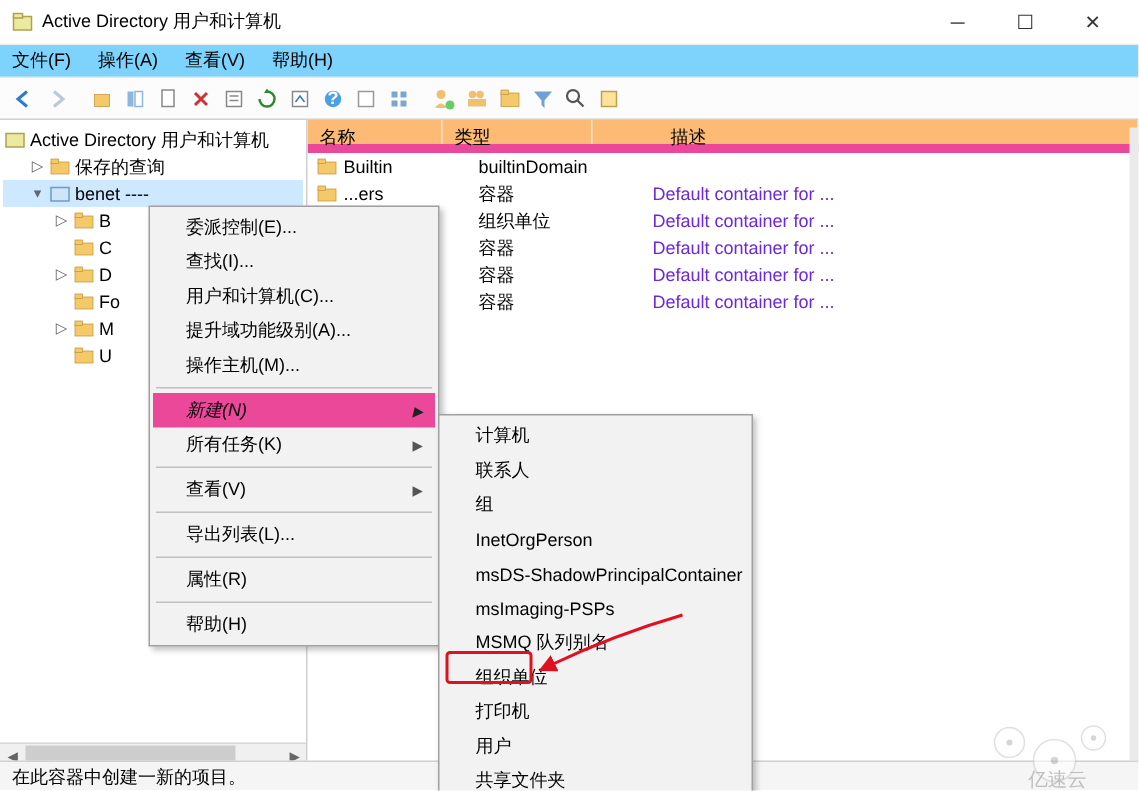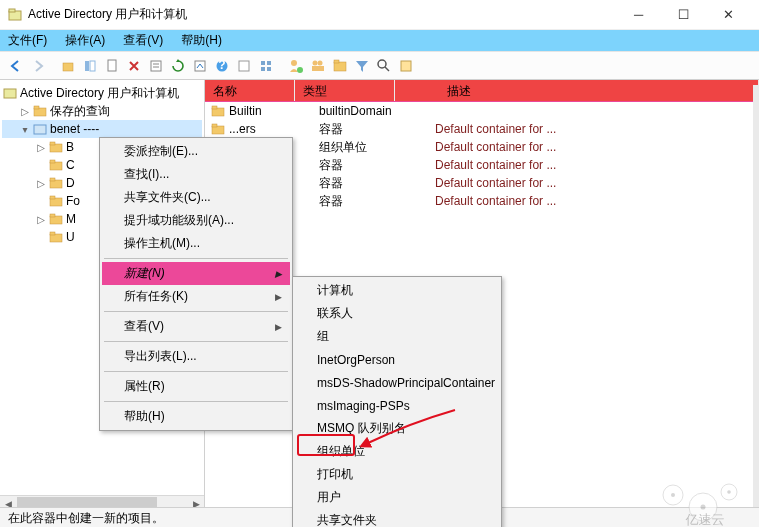--- a/index.html
+++ b/index.html
@@ -16,26 +16,26 @@
     .tool-ic { width:20px; height:20px; display:flex; align-items:center; justify-content:center; border:1px solid transparent; border-radius:2px;}
     .content { display:flex; height:432px;}
     .tree { width:205px; border-right:1px solid #d0d0d0; padding:4px 2px; overflow:hidden; position:relative;}
     .tree-row { display:flex; align-items:center; height:18px; padding:1px 0;}
     .twisty { width:14px; height:14px; display:inline-flex; align-items:center; justify-content:center; color:#666; font-size:10px;}
     .ticon { width:16px; height:14px; display:inline-flex; align-items:center; justify-content:center; margin-right:2px;}
     .indent-1 { padding-left:16px;}
     .indent-2 { padding-left:32px;}
     .tree .sel { background:#cde8ff; }
     .list { flex:1; overflow:hidden;}
-    .list-header { display:flex; height:22px; border-bottom:1px solid #ec4899; background:#ef4444;}
+    .list-header { display:flex; height:22px; border-bottom:6px solid #ec4899; background:#fdba74;}
     .lh-cell { padding:3px 8px; border-right:1px solid #eaeaea;}
     .lh-name { width:90px;} .lh-type { width:100px;} .lh-desc { flex:1;margin-left:44px;}
     .list-row { display:flex; height:18px; align-items:center; padding:1px 0 1px 6px;gap:16px;}
     .lc-name { width:92px; display:flex; align-items:center; gap:4px; overflow:hidden; white-space:nowrap;}
-    .lc-type { width:100px;} .lc-desc { flex:1; color:#7f1d1d;}
+    .lc-type { width:100px;} .lc-desc { flex:1; color:#6d28d9;}
     .context-menu { position:absolute; background:#f2f2f2; border:1px solid #a0a0a0; box-shadow:2px 2px 4px rgba(0,0,0,0.25); padding:2px; z-index:20;}
     .cm1 { left:99px; top:137px; width:194px;}
     .cm-item { height:23px; display:flex; align-items:center; padding:0 20px 0 22px; position:relative; white-space:nowrap;}
     .cm-item.arrow::after { content:"▶"; position:absolute; right:8px; font-size:9px; color:#555;}
     .cm-item.hl { background:#ec4899;font-style:italic;}
     .cm-item.hl::after { color:#222;}
     .cm-sep { height:1px; background:#c0c0c0; margin:3px 2px;}
     .cm2 { left:292px; top:276px; width:210px;}
     .highlight-box { position:absolute; border:2px solid #e01020; border-radius:3px; left:297px; top:434px; width:58px; height:22px; z-index:25; pointer-events:none;}
     .red-arrow { position:absolute; left:360px; top:405px; z-index:24; pointer-events:none;}
@@ -342,21 +342,21 @@
           <span class="lc-type">容器</span>
           <span class="lc-desc">Default container for ...</span>
         </div>
       </div>
   </div>
 </div>
 
 <div class="context-menu cm1">
   <div class="cm-item">委派控制(E)...</div>
   <div class="cm-item">查找(I)...</div>
-  <div class="cm-item">共享文件夹(C)...</div>
+  <div class="cm-item">用户和计算机(C)...</div>
   <div class="cm-item">提升域功能级别(A)...</div>
   <div class="cm-item">操作主机(M)...</div>
   <div class="cm-sep"></div>
   <div class="cm-item hl arrow">新建(N)</div>
   <div class="cm-item arrow">所有任务(K)</div>
   <div class="cm-sep"></div>
   <div class="cm-item arrow">查看(V)</div>
   <div class="cm-sep"></div>
   <div class="cm-item">导出列表(L)...</div>
   <div class="cm-sep"></div>

